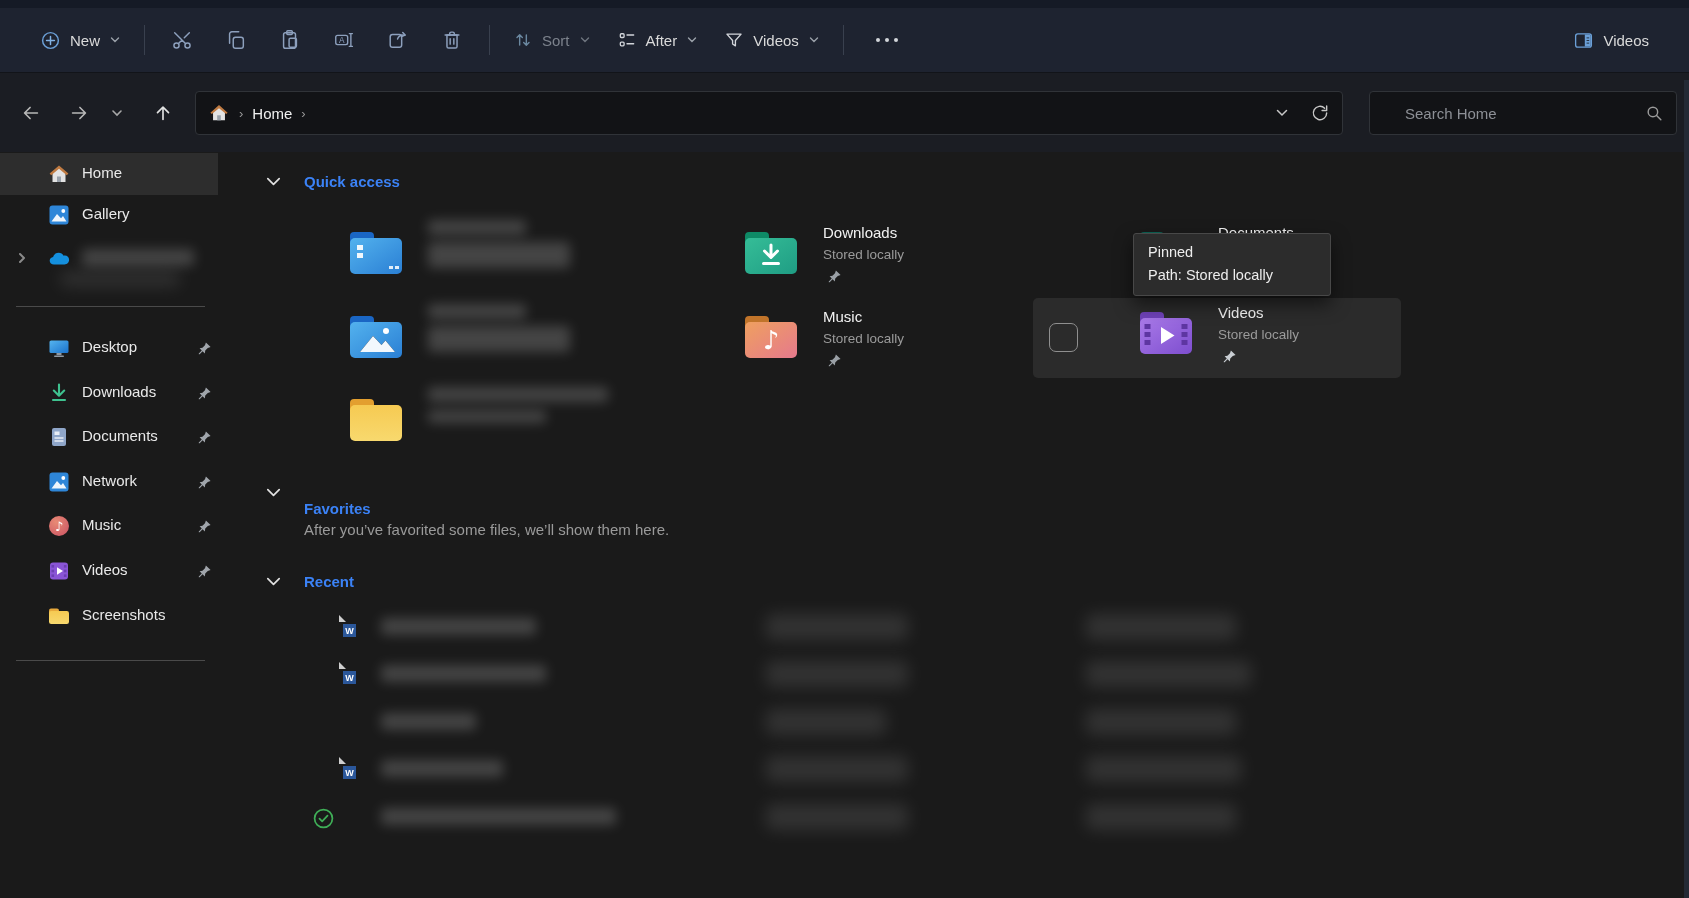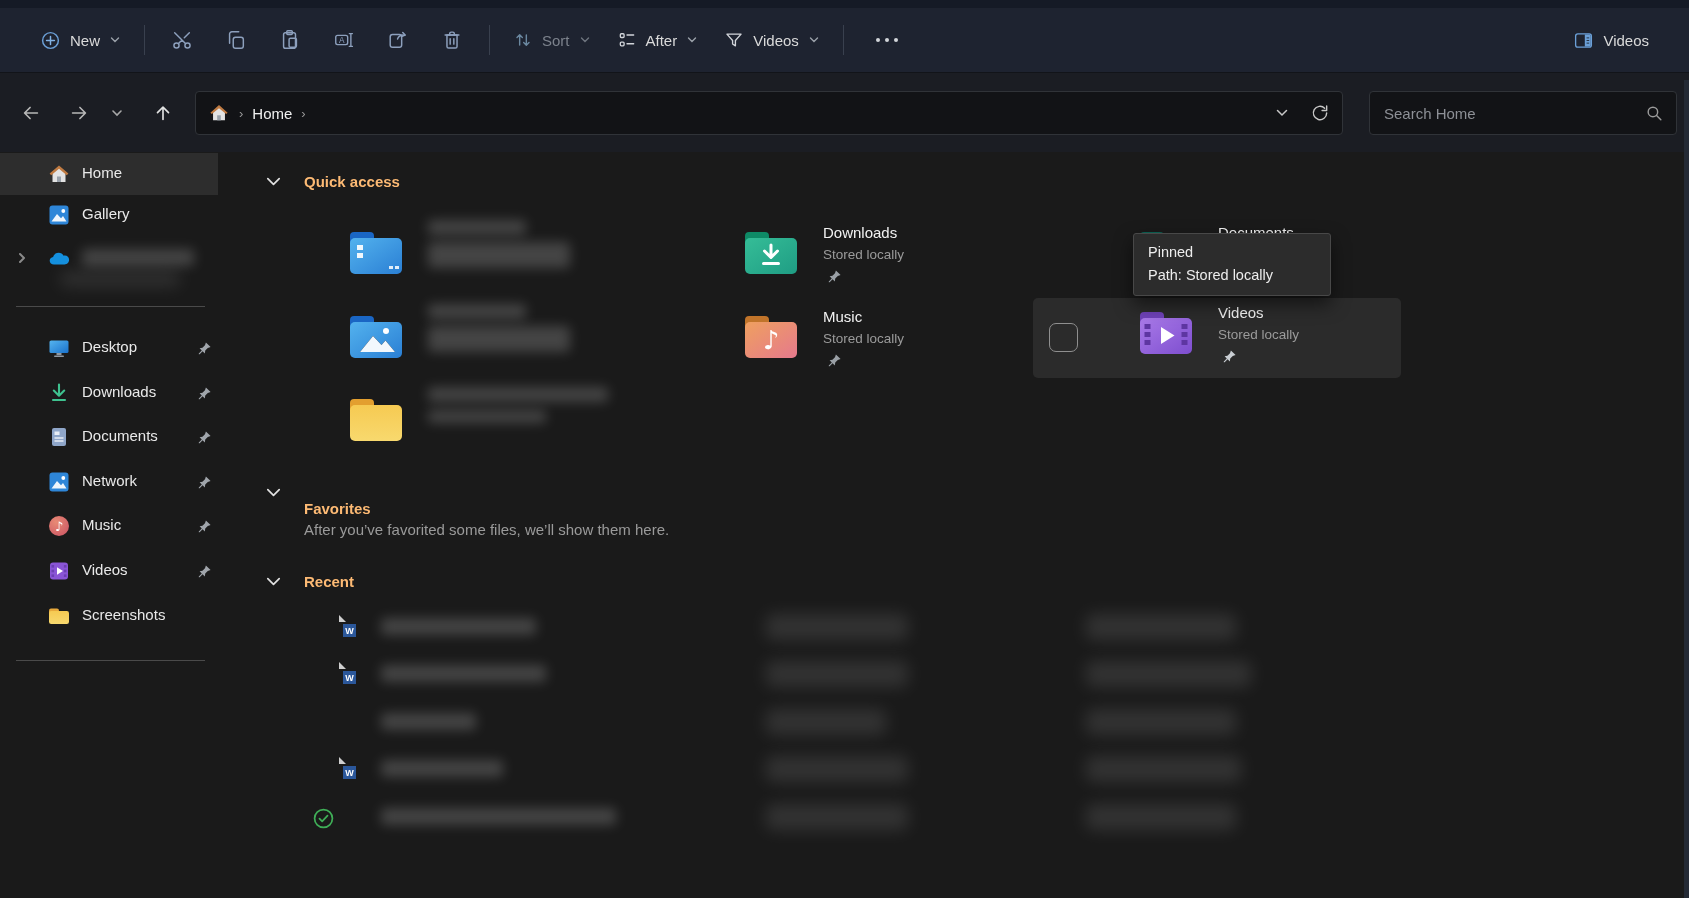--- a/index.html
+++ b/index.html
@@ -38,39 +38,39 @@
   .crumb-sep { color:#9a9a9a; font-size:13px; margin:0 9px; }
   .crumb { color:#f0f0f0; font-size:15px; }
   .addr-right { margin-left:auto; display:flex; align-items:center; gap:20px; }
   .searchbox {
     position:absolute; left:1369px; top:18px; width:308px; height:44px;
     background:#121316; border:1px solid #303338; border-radius:4px;
     display:flex; align-items:center; padding:0 12px; box-sizing:border-box;
   }
   .searchbox input {
     flex:1; background:transparent; border:none; outline:none;
-    color:#84cc16; font-size:15px; font-family:"Liberation Sans",sans-serif;
+    color:#84cc16; font-size:15px; font-family:"Liberation Sans",sans-serif;margin-left:21px;
   }
   .searchbox input::placeholder { color:#8d9096; }
 
   
   .sidebar { position:absolute; top:152px; left:0; width:219px; bottom:0;
              background:#1a1a1a; border-right:1px solid #2b2b2b; }
   .side-item { position:absolute; left:0; width:218px; height:42px; }
   .side-item.selected { background:#2d2d2d; }
   .s-chev { position:absolute; left:15px; top:13px; }
   .s-icon { position:absolute; left:47px; top:9px; width:24px; height:24px; }
   .s-label { position:absolute; left:82px; top:11px; font-size:15px; color:#e9e9e9; white-space:nowrap; }
   .s-pin  { position:absolute; left:197px; top:14px; }
   .s-div { position:absolute; left:16px; width:189px; height:1px; background:#4a4a4a; }
 
   
   .main { position:absolute; left:219px; top:152px; right:0; bottom:0; background:#1a1a1a; }
   .sec-chev { position:absolute; }
-  .sec-title { position:absolute; font-size:15px; font-weight:bold; color:#fdba74; }
+  .sec-title { position:absolute; font-size:15px; font-weight:bold; color:#3b82f6; }
   .empty-msg { position:absolute; font-size:15px; color:#9a9a9a; }
 
   .tile { position:absolute; width:380px; height:86px; }
   .t-icon { position:absolute; left:0; top:14px; width:56px; height:46px; }
   .t-title { position:absolute; left:80px; top:8px; font-size:15px; color:#f2f2f2; white-space:nowrap; }
   .t-sub { position:absolute; left:80px; top:31px; font-size:13.5px; color:#9b9b9b; white-space:nowrap;
            display:flex; align-items:center; }
   .t-pin { position:absolute; left:84px; top:53px; }
   .tile-hover { position:absolute; left:814px; top:146px; width:368px; height:80px;
                 background:#2b2b2b; border-radius:5px; }

